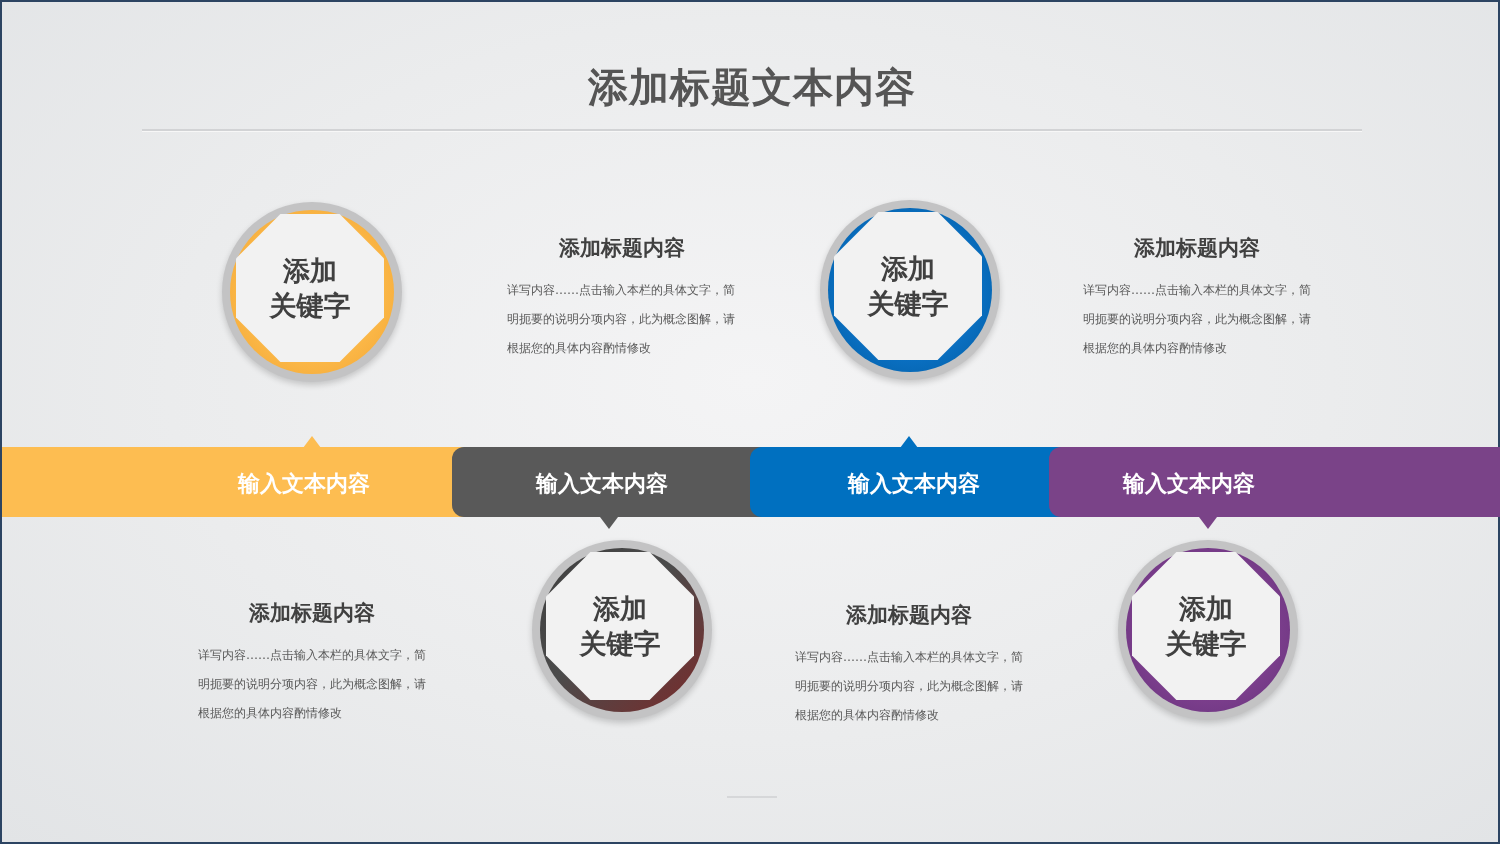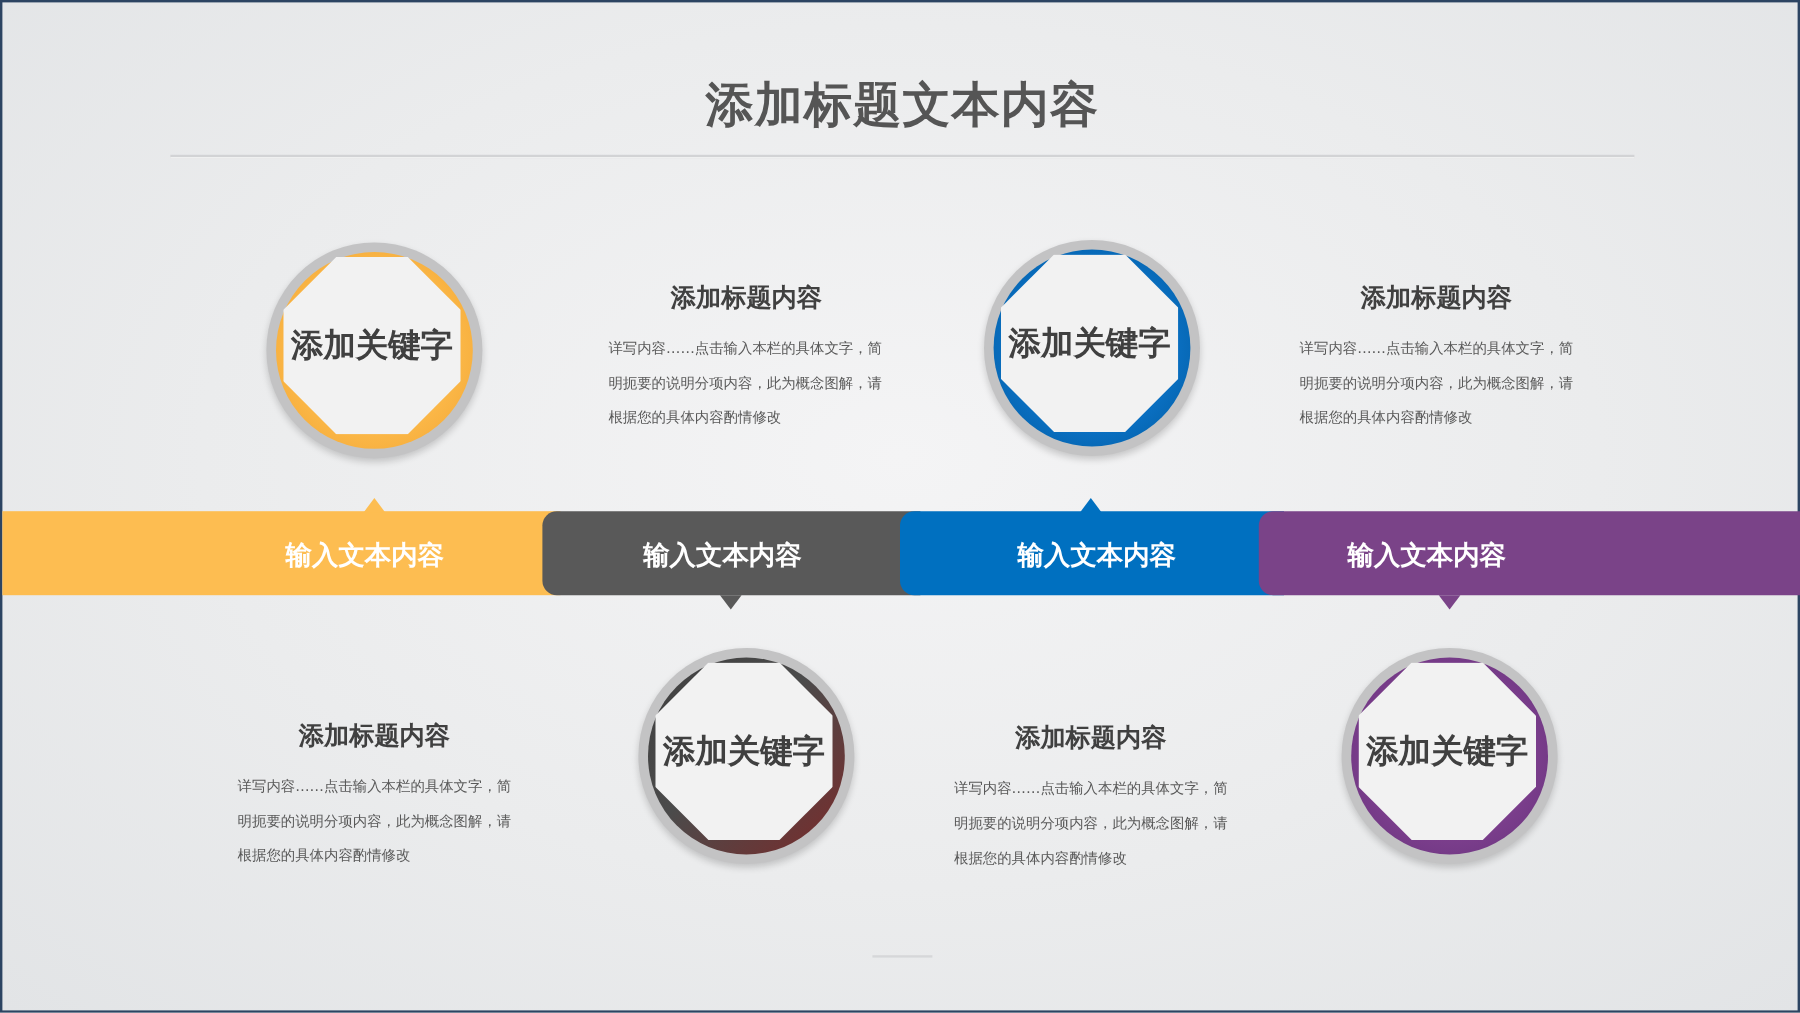--- a/index.html
+++ b/index.html
@@ -22,21 +22,21 @@
   .title-rule {
     position: absolute; left: 140px; top: 127px; width: 1220px; height: 3px;
     background: #d2d3d5; border-bottom: 1px solid #f7f7f7;
   }
   .bottom-rule {
     position: absolute; left: 725px; top: 794px; width: 50px; height: 2px;
     background: #d6d7d9;
   }
   
   .seg {
-    position: absolute; top: 424px; height: 70px;
+    position: absolute; top: 445px; height: 70px;
     display: flex; align-items: center; justify-content: center;
     color: #ffffff; font-weight: bold; font-size: 22px;
   }
   .seg .lbl { position: absolute; top: 22px; white-space: nowrap; }
   .seg-1 { left: 0; width: 465px; background: #fdbd51; z-index: 1; }
   .seg-2 { left: 450px; width: 315px; background: #595959; border-radius: 12px 0 0 12px; z-index: 2; }
   .seg-3 { left: 748px; width: 320px; background: #0070c0; border-radius: 12px 0 0 12px; z-index: 3; }
   .seg-4 { left: 1047px; width: 453px; background: #7a4388; border-radius: 12px 0 0 12px; z-index: 4; }
   .tri-up { position: absolute; top: -11px; width: 0; height: 0;
     border-left: 9px solid transparent; border-right: 9px solid transparent; border-bottom: 12px solid; }
@@ -49,21 +49,21 @@
     background: #c3c3c4;
     box-shadow: 0 3px 6px rgba(0,0,0,0.18);
   }
   .badge .ring {
     position: absolute; left: 8px; top: 8px; width: 164px; height: 164px; border-radius: 50%;
   }
   .badge .oct {
     position: absolute; left: 14px; top: 12px; width: 148px; height: 148px;
     background: #f2f2f2;
     clip-path: polygon(30% 0, 70% 0, 100% 30%, 100% 70%, 70% 100%, 30% 100%, 0 70%, 0 30%);
-    display: flex; flex-direction: row; align-items: center; justify-content: center;
+    display: flex; flex-direction: column; align-items: center; justify-content: center;
     color: #404040; font-weight: bold; font-size: 27px; line-height: 35px;
   }
   .ring-yellow { background: radial-gradient(circle at 50% 50%, #fbb747 60%, #f0a432 100%); }
   .ring-dark { background: linear-gradient(135deg, #3f3f3f 0%, #4b4b4b 45%, #7a2a2a 100%); }
   .ring-blue { background: radial-gradient(circle at 50% 50%, #0a6fc1 60%, #005a9e 100%); }
   .ring-purple { background: radial-gradient(circle at 50% 50%, #7b3e8c 60%, #65307a 100%); }
 
   
   .block { position: absolute; width: 240px; margin-top: 44px; }
   .block .h {

